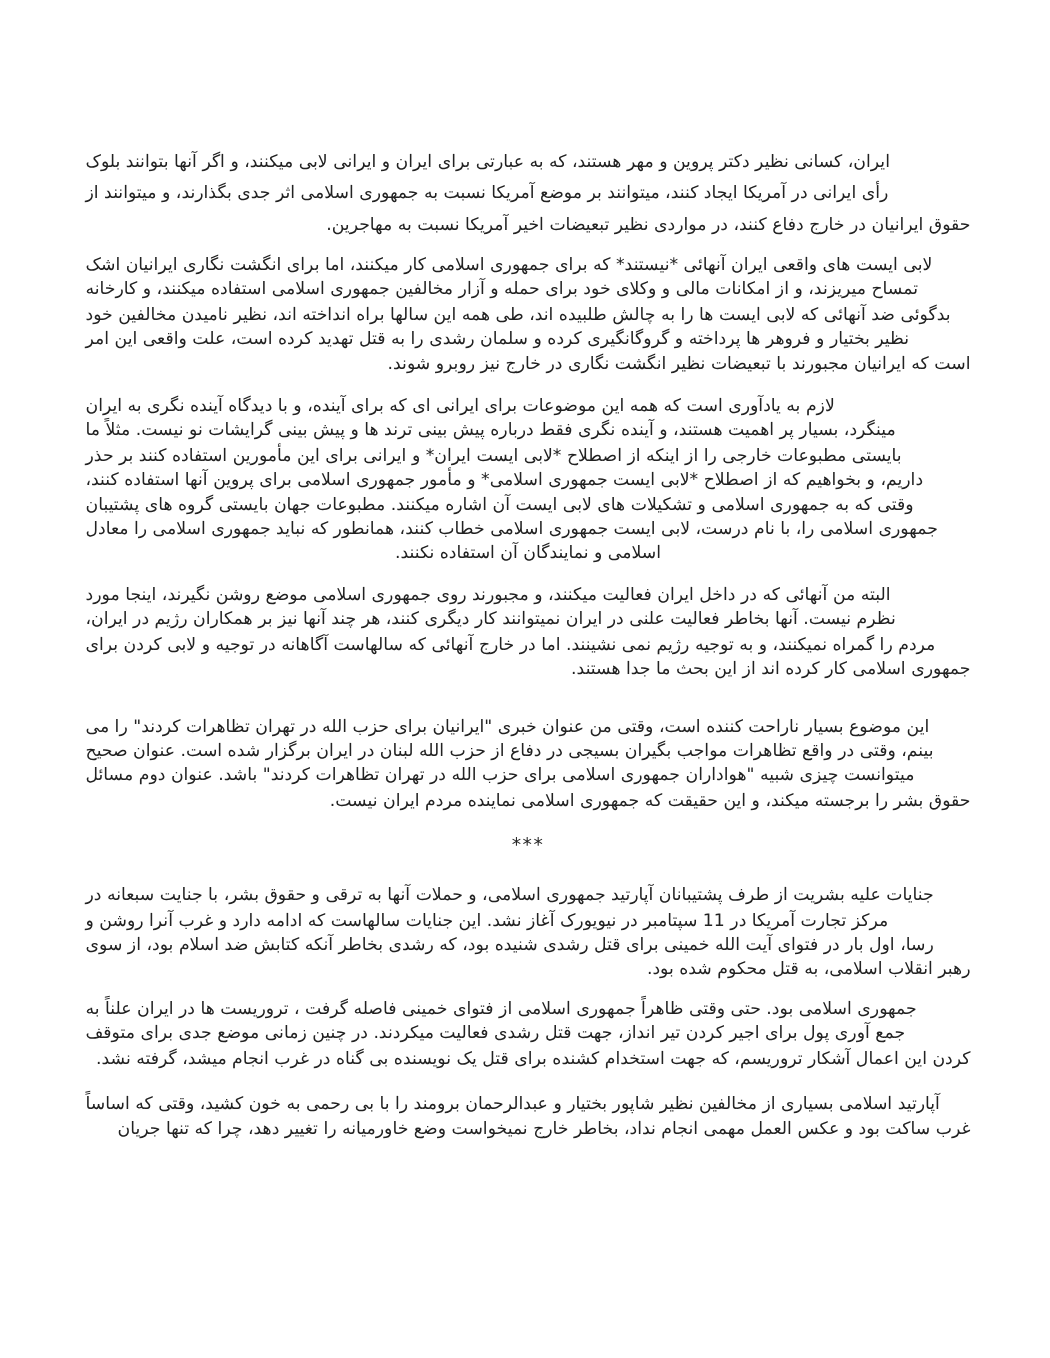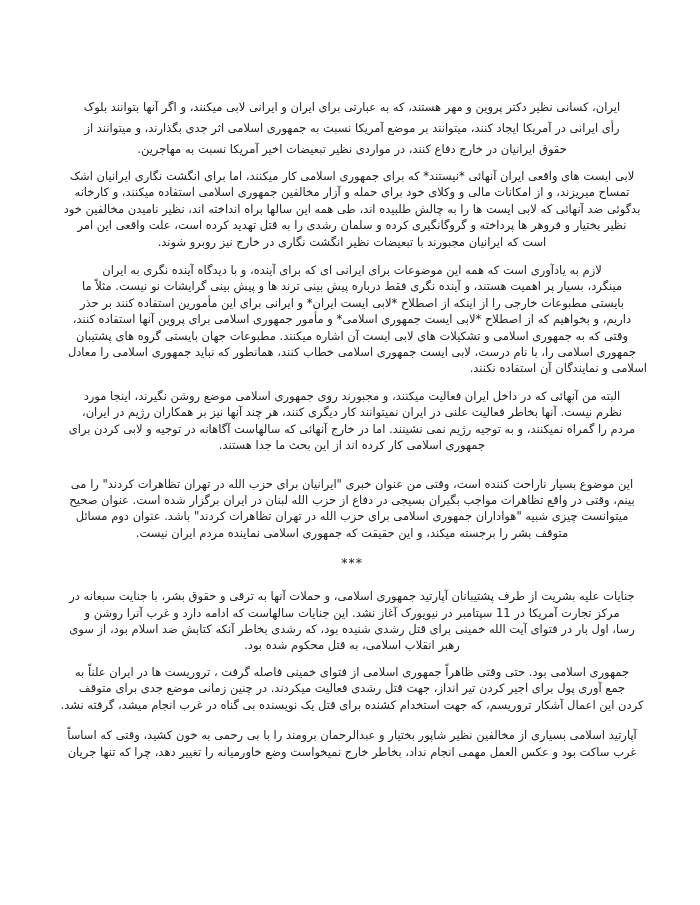--- a/index.html
+++ b/index.html
@@ -4,24 +4,24 @@
 <style>
   html,body{margin:0;padding:0;background:#ffffff;}
   body{width:700px;height:905px;position:relative;overflow:hidden;
        font-family:"DejaVu Sans",sans-serif;}
   .page{position:absolute;inset:0;background:#ffffff;}
   .text-block{
     position:absolute;top:97px;left:57px;width:590px;
     font-size:11.5px;color:#222;font-weight:400;
   }
   .para{margin:0;direction:rtl;}
-  .line{direction:rtl;unicode-bidi:plaintext;text-align:center;
+  .line{direction:rtl;unicode-bidi:plaintext;text-align:left;
         white-space:nowrap;line-height:16.4px;letter-spacing:0.1px;}
-  .line.last.left{text-align:center;}
-  .line.last.right{text-align:right;}
+  .line.last.left{text-align:right;}
+  .line.last.right{text-align:center;}
   
   .b0 .line{line-height:21px;}
   .b0{margin-bottom:8px;}
   .b1{margin-bottom:12px;}
   .b2{margin-bottom:11px;}
   .b3{margin-bottom:22px;}
   .b4{margin-bottom:14px;}
   .b5{margin-bottom:17px;text-align:center;direction:ltr;
       line-height:16px;font-size:12.5px;letter-spacing:1px;color:#222;}
   .b6{margin-bottom:10px;}
@@ -58,21 +58,21 @@
       <div class="para b3">
         <div class="line">البته من آنهائی که در داخل ایران فعالیت میکنند،  و مجبورند روی جمهوری اسلامی موضع روشن نگیرند، اینجا مورد</div>
         <div class="line">نظرم نیست.  آنها بخاطر فعالیت علنی در ایران نمیتوانند کار دیگری کنند، هر چند آنها نیز بر همکاران رژیم در ایران،</div>
         <div class="line">مردم را گمراه نمیکنند، و به توجیه رژیم نمی نشینند.  اما در خارج آنهائی که سالهاست آگاهانه در توجیه و لابی کردن برای</div>
         <div class="line last left">جمهوری اسلامی کار کرده اند از این بحث ما جدا هستند.</div>
       </div>
       <div class="para b4">
         <div class="line">این موضوع بسیار ناراحت کننده است، وقتی من عنوان خبری "ایرانیان برای حزب الله در تهران تظاهرات کردند" را می</div>
         <div class="line">بینم، وقتی در واقع تظاهرات مواجب بگیران بسیجی در دفاع از حزب الله لبنان در ایران برگزار شده است. عنوان صحیح</div>
         <div class="line">میتوانست چیزی شبیه "هواداران جمهوری اسلامی برای حزب الله در تهران تظاهرات کردند" باشد. عنوان دوم مسائل</div>
-        <div class="line last left">متوقف بشر را برجسته میکند، و این حقیقت که جمهوری اسلامی نماینده مردم ایران نیست.</div>
+        <div class="line last left">حقوق بشر را برجسته میکند، و این حقیقت که جمهوری اسلامی نماینده مردم ایران نیست.</div>
       </div>
       <div class="para b5">***</div>
       <div class="para b6">
         <div class="line">جنایات علیه بشریت از طرف پشتیبانان آپارتید جمهوری اسلامی،  و حملات آنها به ترقی و حقوق بشر، با جنایت سبعانه در</div>
         <div class="line">مرکز تجارت آمریکا در 11 سپتامبر در نیویورک آغاز نشد.  این جنایات سالهاست که ادامه دارد و غرب آنرا روشن و</div>
         <div class="line">رسا، اول بار در فتوای آیت الله خمینی برای قتل رشدی شنیده بود، که رشدی بخاطر آنکه کتابش ضد اسلام بود، از سوی</div>
         <div class="line last left">رهبر انقلاب اسلامی، به قتل محکوم شده بود.</div>
       </div>
       <div class="para b7">
         <div class="line">جمهوری اسلامی بود.  حتی وقتی ظاهراً جمهوری اسلامی از فتوای خمینی فاصله گرفت ، تروریست ها در ایران علناً به</div>

